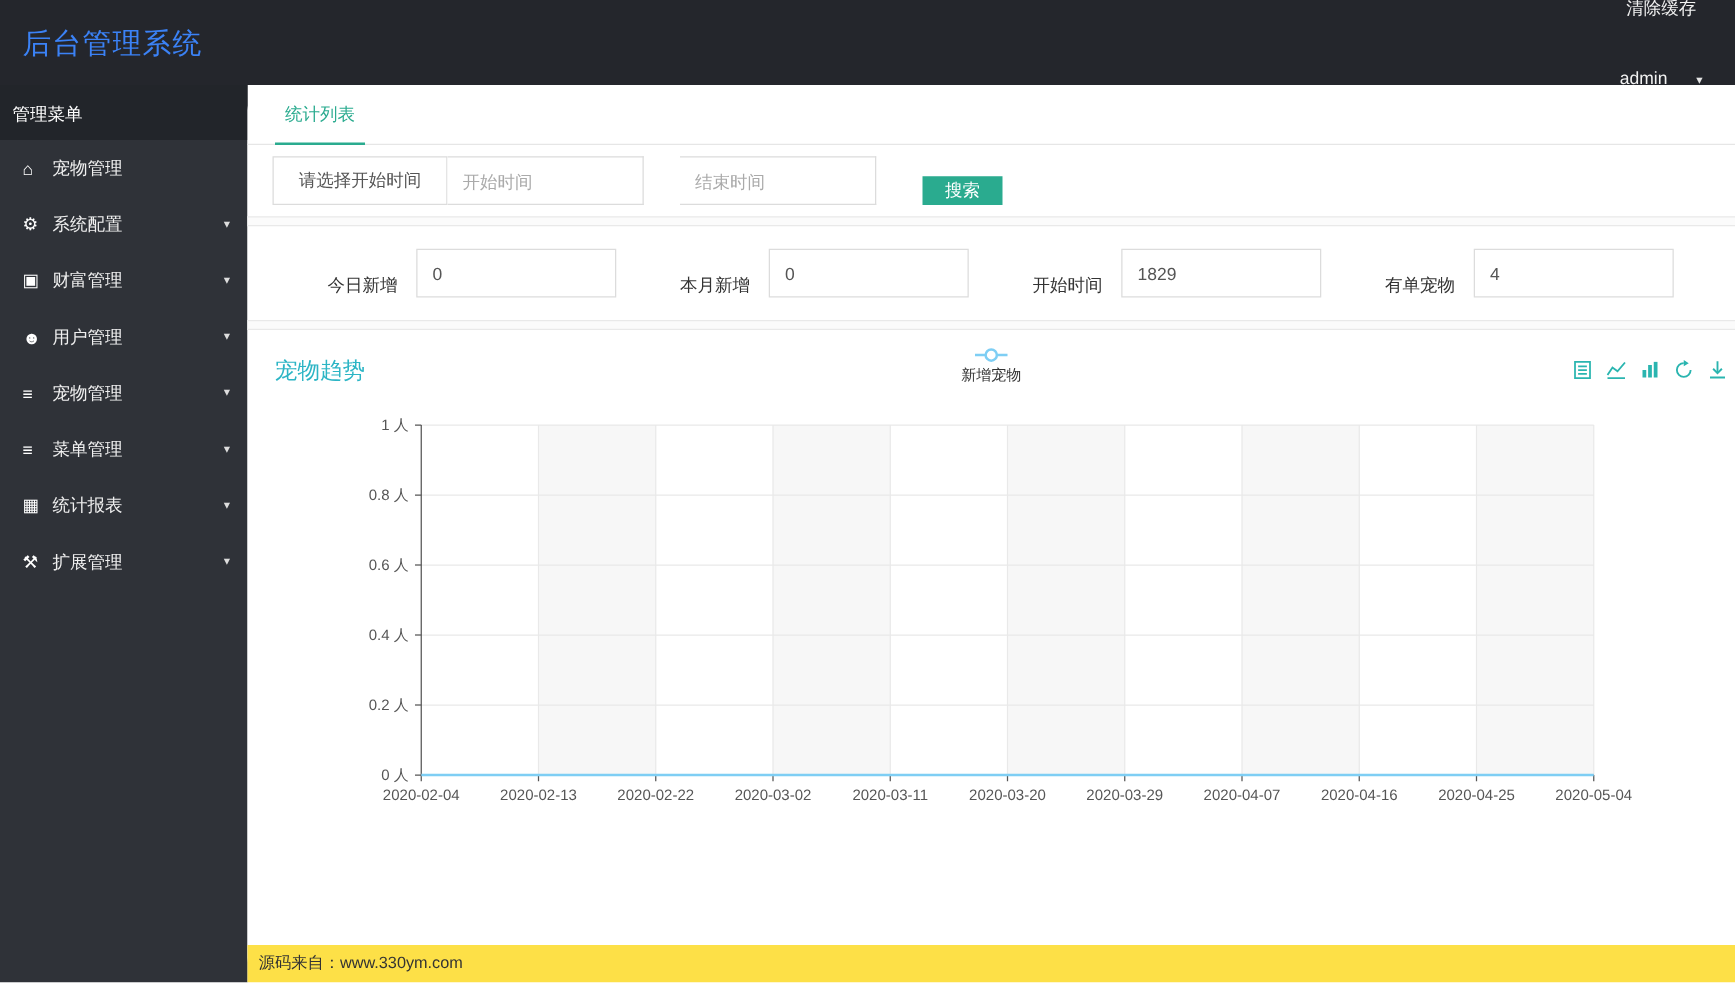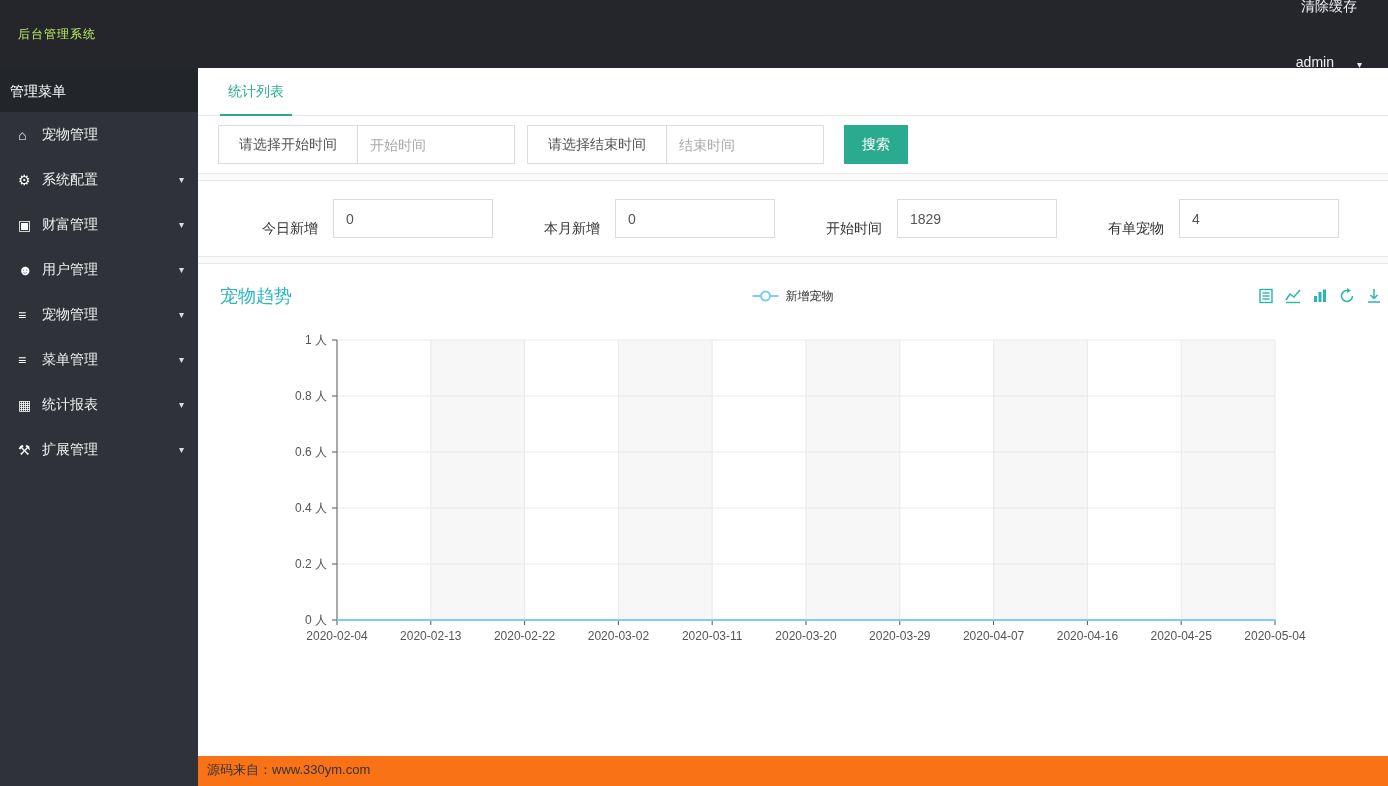--- a/index.html
+++ b/index.html
@@ -9,21 +9,21 @@
     font-family:"Liberation Sans","DejaVu Sans",sans-serif;
     background:#fff; position:relative;
   }
 
   
   .topbar {
     position:absolute; top:0; left:0; width:1388px; height:68px;
     background:#24262c; display:flex; align-items:center;
     justify-content:space-between; padding:0 26px 0 18px;
   }
-  .topbar-title { color:#bef264; font-size:12px; letter-spacing:1px; }
+  .topbar-title { color:#3b82f6; font-size:23px; letter-spacing:1px; }
   .topbar-right { display:flex; align-items:center; gap:38px;flex-direction:column; }
   .topbar-link { color:#f2f2f2; font-size:14px; cursor:pointer; }
   .topbar-user { color:#f2f2f2; font-size:14px; cursor:pointer; display:flex; align-items:flex-end; gap:23px; }
   .caret-glyph { font-size:10px; color:#e5e5e5; }
 
   
   .sidebar {
     position:absolute; top:68px; left:0; width:198px; bottom:0;
     background:#2f3238;
   }
@@ -43,70 +43,70 @@
 
   .tabbar {
     height:48px; border-bottom:1px solid #e6e6e6;
     display:flex; align-items:flex-end; padding-left:22px;
   }
   .tab-active {
     color:#2aab8f; font-size:14px; padding:0 8px 13px 8px;
     border-bottom:2px solid #2aab8f; margin-bottom:-1px; cursor:pointer;
   }
 
-  .filter-row { display:flex; align-items:flex-end; padding:9px 0 9px 20px; }
+  .filter-row { display:flex; align-items:flex-end; padding:9px 0 9px 20px;gap:17px; }
   .btn-plain {
     height:39px; padding:0 20px; background:#fff; border:1px solid #dcdcdc;
     font-size:14px; color:#555; cursor:pointer;
     font-family:"Liberation Sans","DejaVu Sans",sans-serif;
   }
   .input-plain {
     height:39px; width:157px; border:1px solid #dcdcdc; border-left:none;
     padding:0 12px; font-size:14px; color:#a21caf; outline:none;
     font-family:"Liberation Sans","DejaVu Sans",sans-serif;
   }
   .input-plain::placeholder { color:#aaa; }
   .filter-group { display:flex; margin-right:12px; }
   .btn-search {
-    height:39px; width:64px; background:#2aab8f; color:#fff; border:none;
+    height:23px; width:64px; background:#2aab8f; color:#fff; border:none;
     font-size:14px; cursor:pointer; margin-left:8px;
     font-family:"Liberation Sans","DejaVu Sans",sans-serif;
   }
 
   .divider { height:8px; background:#fbfbfb; border-top:1px solid #e9e9e9; border-bottom:1px solid #e9e9e9; }
 
   .stats-row { display:flex; align-items:center; padding:18px 0 18px 64px; }
   .stat-field { display:flex; align-items:flex-end; margin-right:51px; }
   .stat-label { font-size:14px; color:#333; margin-right:15px; white-space:nowrap; }
   .stat-input {
     height:39px; width:160px; border:1px solid #dcdcdc; padding:0 12px;
     font-size:14px; color:#555; outline:none;
     font-family:"Liberation Sans","DejaVu Sans",sans-serif;
   }
 
   .chart-header { position:relative; display:flex; align-items:center; padding:20px 6px 10px 22px; }
   .chart-title { font-size:18px; color:#2cb5c5; }
   .chart-legend {
     position:absolute; left:50%; transform:translateX(-50%);
-    display:flex; align-items:center; gap:7px; font-size:12px; color:#333; cursor:pointer;
+    display:flex; align-items:center; gap:7px; font-size:12px; color:#333; cursor:pointer;flex-direction:column;
   }
   .legend-marker { position:relative; width:26px; height:2px; background:#7ecef4; }
   .legend-marker::after {
     content:""; position:absolute; left:50%; top:50%; transform:translate(-50%,-50%);
     width:7px; height:7px; border:2px solid #7ecef4; border-radius:50%; background:#fff;
   }
   .toolbox { margin-left:auto; display:flex; align-items:center; gap:11px; padding-right:0; }
   .tb-icon { width:16px; height:16px; cursor:pointer; display:block; }
 
   .chart-wrap { padding:0; }
   #chart-svg text { font-family:"Liberation Sans","DejaVu Sans",sans-serif; }
 
   .footer {
     position:absolute; left:198px; right:0; bottom:0; height:30px;
-    background:#f97316; display:flex; align-items:flex-start;
+    background:#fde047; display:flex; align-items:flex-start;
     padding:5px 0 0 9px; font-size:13px; color:#333;
   }
 </style>
 </head>
 <body>
 
 <div class="topbar">
   <div class="topbar-title">后台管理系统</div>
   <div class="topbar-right">
     <div class="topbar-link">清除缓存</div>
@@ -166,21 +166,20 @@
   <div class="tabbar">
     <div class="tab-active">统计列表</div>
   </div>
 
   <div class="filter-row">
     <div class="filter-group">
       <button class="btn-plain">请选择开始时间</button>
       <input class="input-plain" placeholder="开始时间" style="">
     </div>
     <div class="filter-group">
-      <button class="btn-plain">请选择结束时间</button>
       <input class="input-plain" placeholder="结束时间" style="">
     </div>
     <button class="btn-search">搜索</button>
   </div>
 
   <div class="divider"></div>
 
   <div class="stats-row">
     <div class="stat-field">
       <span class="stat-label">今日新增</span>

